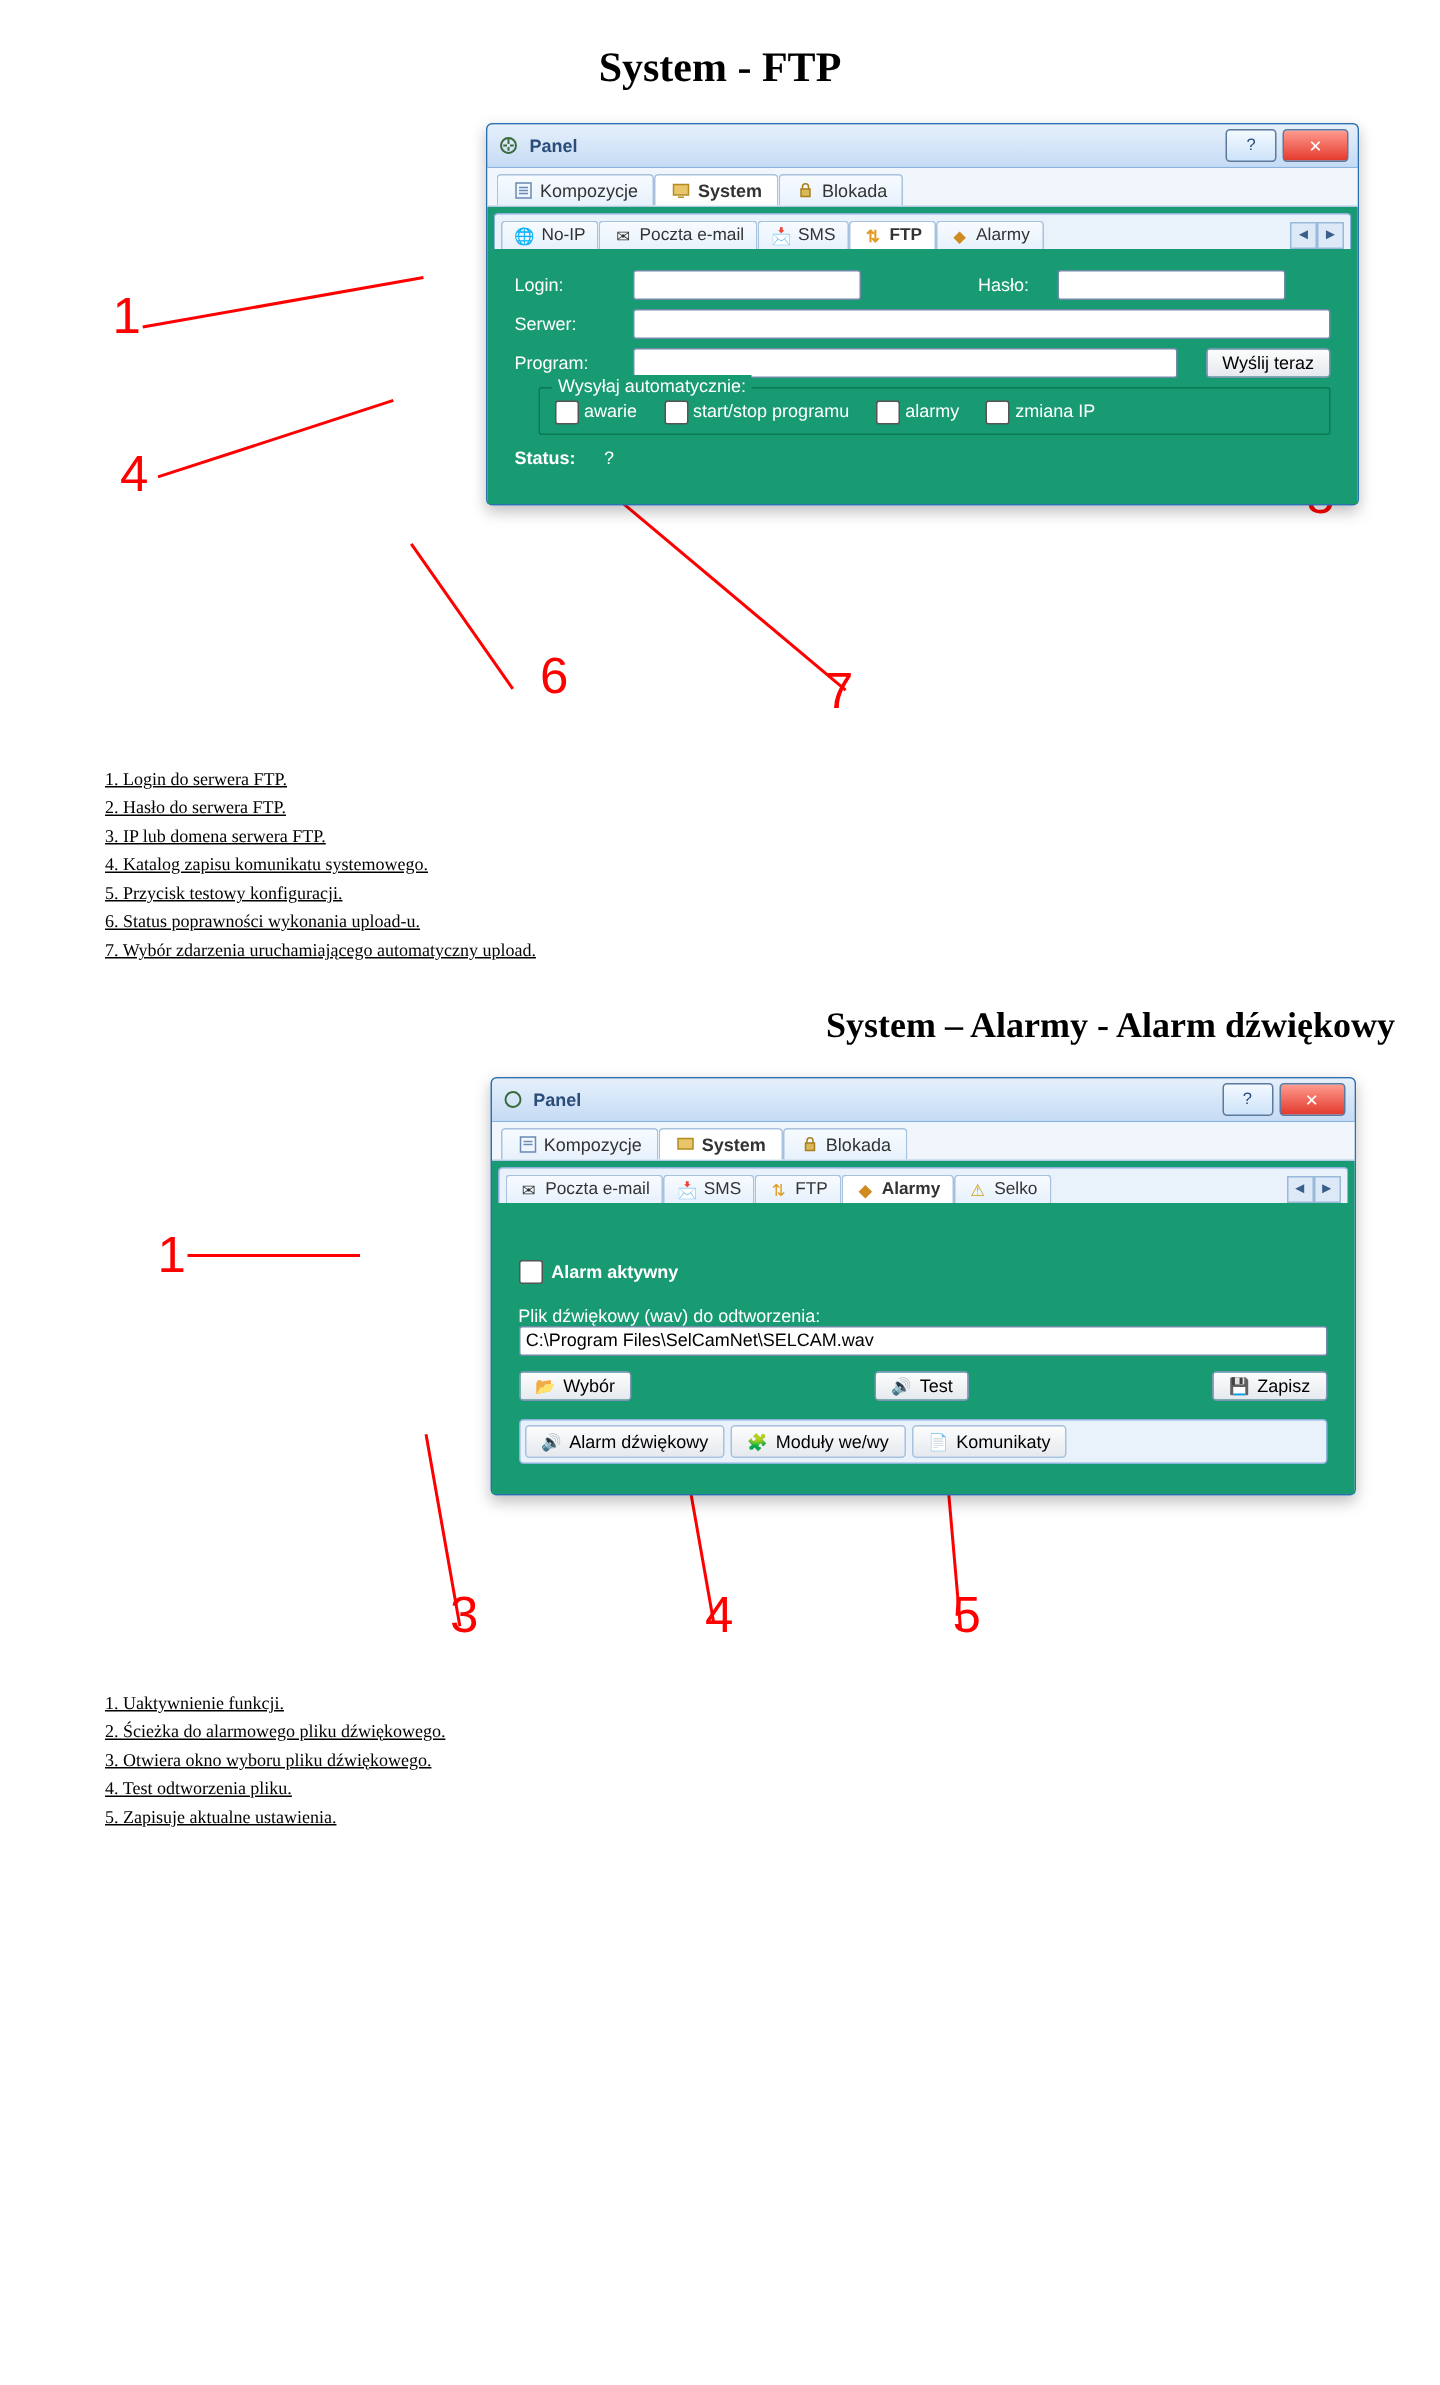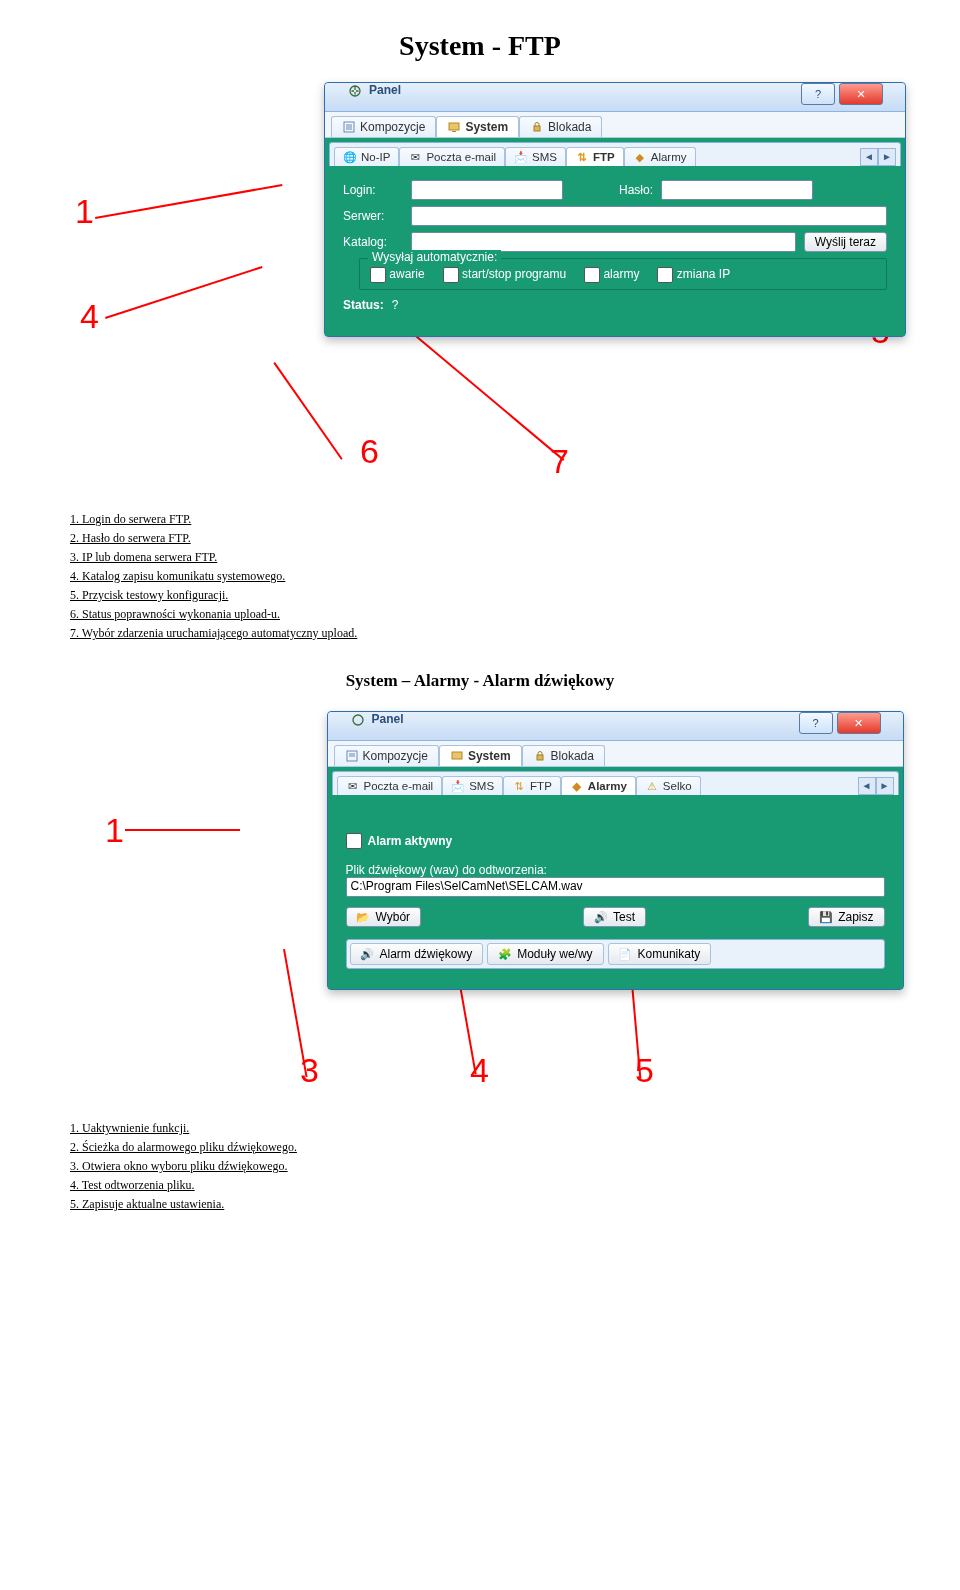--- a/index.html
+++ b/index.html
@@ -12,22 +12,22 @@
     width: 900px;
   }
   .page-title {
     font-weight: bold;
     text-align: center;
     font-size: 28px;
     margin-bottom: 20px;
   }
   .subtitle {
     font-weight: bold;
-    text-align: center;
-    font-size: 17px;
+    text-align: right;
+    font-size: 24px;
     margin: 20px 0;
   }
   .fig-wrap {
     position: relative;
     width: 850px;
     margin: 0 auto 30px auto;
   }
   .callout {
     position: absolute;
     color: #ff0000;
@@ -48,21 +48,22 @@
     box-shadow: 0 4px 10px rgba(0,0,0,0.25);
     font-family: Tahoma, Verdana, sans-serif;
     font-size: 12px;
     color: #000;
     position: relative;
     margin: 0 auto;
   }
   .titlebar {
     height: 28px;
     display: flex;
-    padding: 0 22px;
+    align-items: center;
+    padding: 0 6px;
     border-top-left-radius: 4px;
     border-top-right-radius: 4px;
     background: linear-gradient(#e6f0fb, #c6dbf5);
     border-bottom: 1px solid #8bb3de;
   }
   .titlebar .ic { width: 16px; height: 16px; margin-right: 6px; display: inline-flex; align-items:center; justify-content:center;}
   .titlebar .spacer { flex: 1; }
   .winbtn {
     width: 32px; height: 20px; margin-left: 4px;
     border: 1px solid #5c7a9e; border-radius: 3px;
@@ -117,21 +118,21 @@
     color:#fff;
     font-size: 12px;
   }
   .form-area2 {
     background:#189a72;
     padding: 8px 14px 12px 14px;
     color:#fff;
     font-size: 12px;
     margin-top: 24px;
   }
-  .row { display:flex; align-items:center; gap:8px; margin:6px 0;}
+  .row { display:flex; align-items:center; gap:19px; margin:6px 0;}
   .lbl { width: 60px; }
   .lbl2 { font-size:12px;}
   .inp {
     background:#fff; border:1px solid #6f8aa8;
     height:18px; border-radius:2px;
   }
   .btn {
     background: linear-gradient(#fdfdfd,#e5e9ee);
     border:1px solid #7a94b3;
     border-radius:3px;
@@ -282,21 +283,21 @@
           <span class="inp" style="width:150px;"></span>
           <span style="width:40px;"></span>
           <span class="lbl2">Hasło:</span>
           <span class="inp" style="width:150px;"></span>
         </div>
         <div class="row">
           <span class="lbl">Serwer:</span>
           <span class="inp" style="flex:1;"></span>
         </div>
         <div class="row">
-          <span class="lbl">Katalog:</span>
+          <span class="lbl">Program:</span>
           <span class="inp" style="flex:1;"></span>
           <span class="btn">Wyślij teraz</span>
         </div>
 
         <div class="fieldset">
           <span class="legend">Wysyłaj automatycznie:</span>
           <div class="chkrow">
             <label><span class="chk"></span> <span>awarie</span></label>
             <label><span class="chk"></span> <span>start/stop programu</span></label>
             <label><span class="chk"></span> <span>alarmy</span></label>

